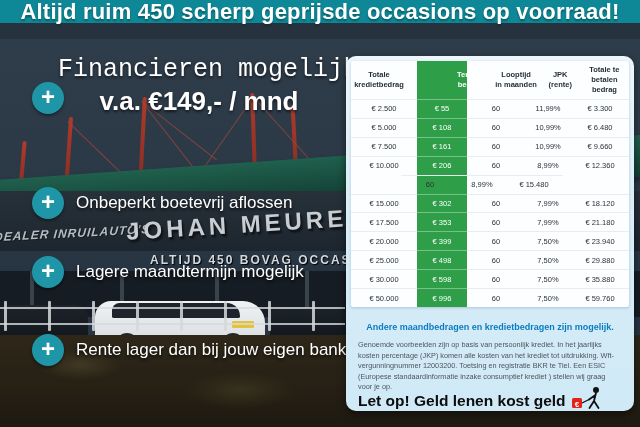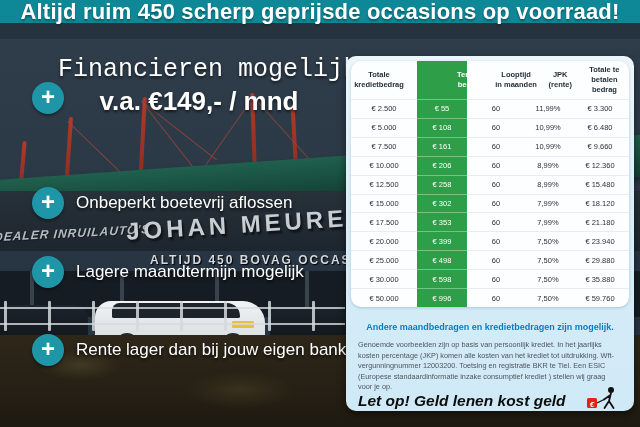--- a/index.html
+++ b/index.html
@@ -60,40 +60,40 @@
   .bullet-text{position:absolute;left:76px;color:#fff;font-size:17px;
     text-shadow:0 2px 3px rgba(0,0,0,.7);white-space:nowrap;}
   
   .card{
     position:absolute;left:346px;top:56px;width:288px;height:355px;border-radius:10px;
     background:linear-gradient(#edf6fb 0%,#d9eef8 45%,#cfe9f6 100%);
     box-shadow:0 3px 8px rgba(0,0,0,.5);
   }
   .table-panel{
     position:absolute;left:5px;top:5px;width:278px;height:246px;background:#fdfeff;
-    border-radius:10px;overflow:hidden;box-shadow:0 1px 3px rgba(40,80,110,.25);
+    border-radius:2px;overflow:hidden;box-shadow:0 1px 3px rgba(40,80,110,.25);
   }
   .green-col{position:absolute;left:66px;top:0;width:50px;height:246px;background:#2f9e48;}
   .tbl{position:absolute;left:0;top:0;width:278px;height:246px;display:flex;flex-direction:column;}
   .t-header{display:flex;height:38px;}
   .t-header .th{display:flex;flex-direction:column;align-items:center;justify-content:center;
     font-size:7.5px;font-weight:bold;color:#1e2a33;line-height:1.3;text-align:center;}
   .t-header .th.green-cell{color:#fff;padding-left:42px;}
   .t-body{flex:1;display:flex;flex-direction:column;}
   .t-row{flex:1;display:flex;}
   .t-row .td{display:flex;align-items:center;justify-content:center;font-size:7.5px;color:#2c3238;
     border-top:1px solid #e8edf0;box-sizing:border-box;}
   .t-row .td.green-cell{color:#fff;border-top:1px solid rgba(255,255,255,.35);font-weight:normal;}
   .c0{width:66px;} .c1{width:50px;} .c2{width:58px;} .c3{width:46px;} .c4{width:58px;}
   .highlight{position:absolute;left:8px;top:266px;width:272px;text-align:center;
     color:#0a7cc1;font-weight:bold;font-size:9px;}
   .disclaimer{position:absolute;left:12px;top:284px;width:260px;font-size:7.3px;
     color:#4d555c;line-height:1.45;}
-  .warning{position:absolute;left:12px;top:330px;display:flex;align-items:flex-end;gap:20px;
-    color:#0d0d0d;font-weight:bold;font-size:15.5px;white-space:nowrap;font-style:italic;}
+  .warning{position:absolute;left:12px;top:330px;display:flex;align-items:flex-end;gap:5px;
+    color:#0d0d0d;font-weight:bold;font-size:15.5px;white-space:nowrap;}
 </style>
 </head>
 <body>
 
 <div class="banner">
   <span>Altijd ruim 450 scherp geprijsde occasions op voorraad!</span>
 </div>
 
 <div class="photo">
 
@@ -203,21 +203,20 @@
             <div class="td c4">€ 9.660</div>
           </div>
           <div class="t-row">
             <div class="td c0">€ 10.000</div>
             <div class="td c1 green-cell">€ 206</div>
             <div class="td c2">60</div>
             <div class="td c3">8,99%</div>
             <div class="td c4">€ 12.360</div>
           </div>
           <div class="t-row">
-            <div class="td c0">€ 12.500</div>
             <div class="td c1 green-cell">€ 258</div>
             <div class="td c2">60</div>
             <div class="td c3">8,99%</div>
             <div class="td c4">€ 15.480</div>
           </div>
           <div class="t-row">
             <div class="td c0">€ 15.000</div>
             <div class="td c1 green-cell">€ 302</div>
             <div class="td c2">60</div>
             <div class="td c3">7,99%</div>

